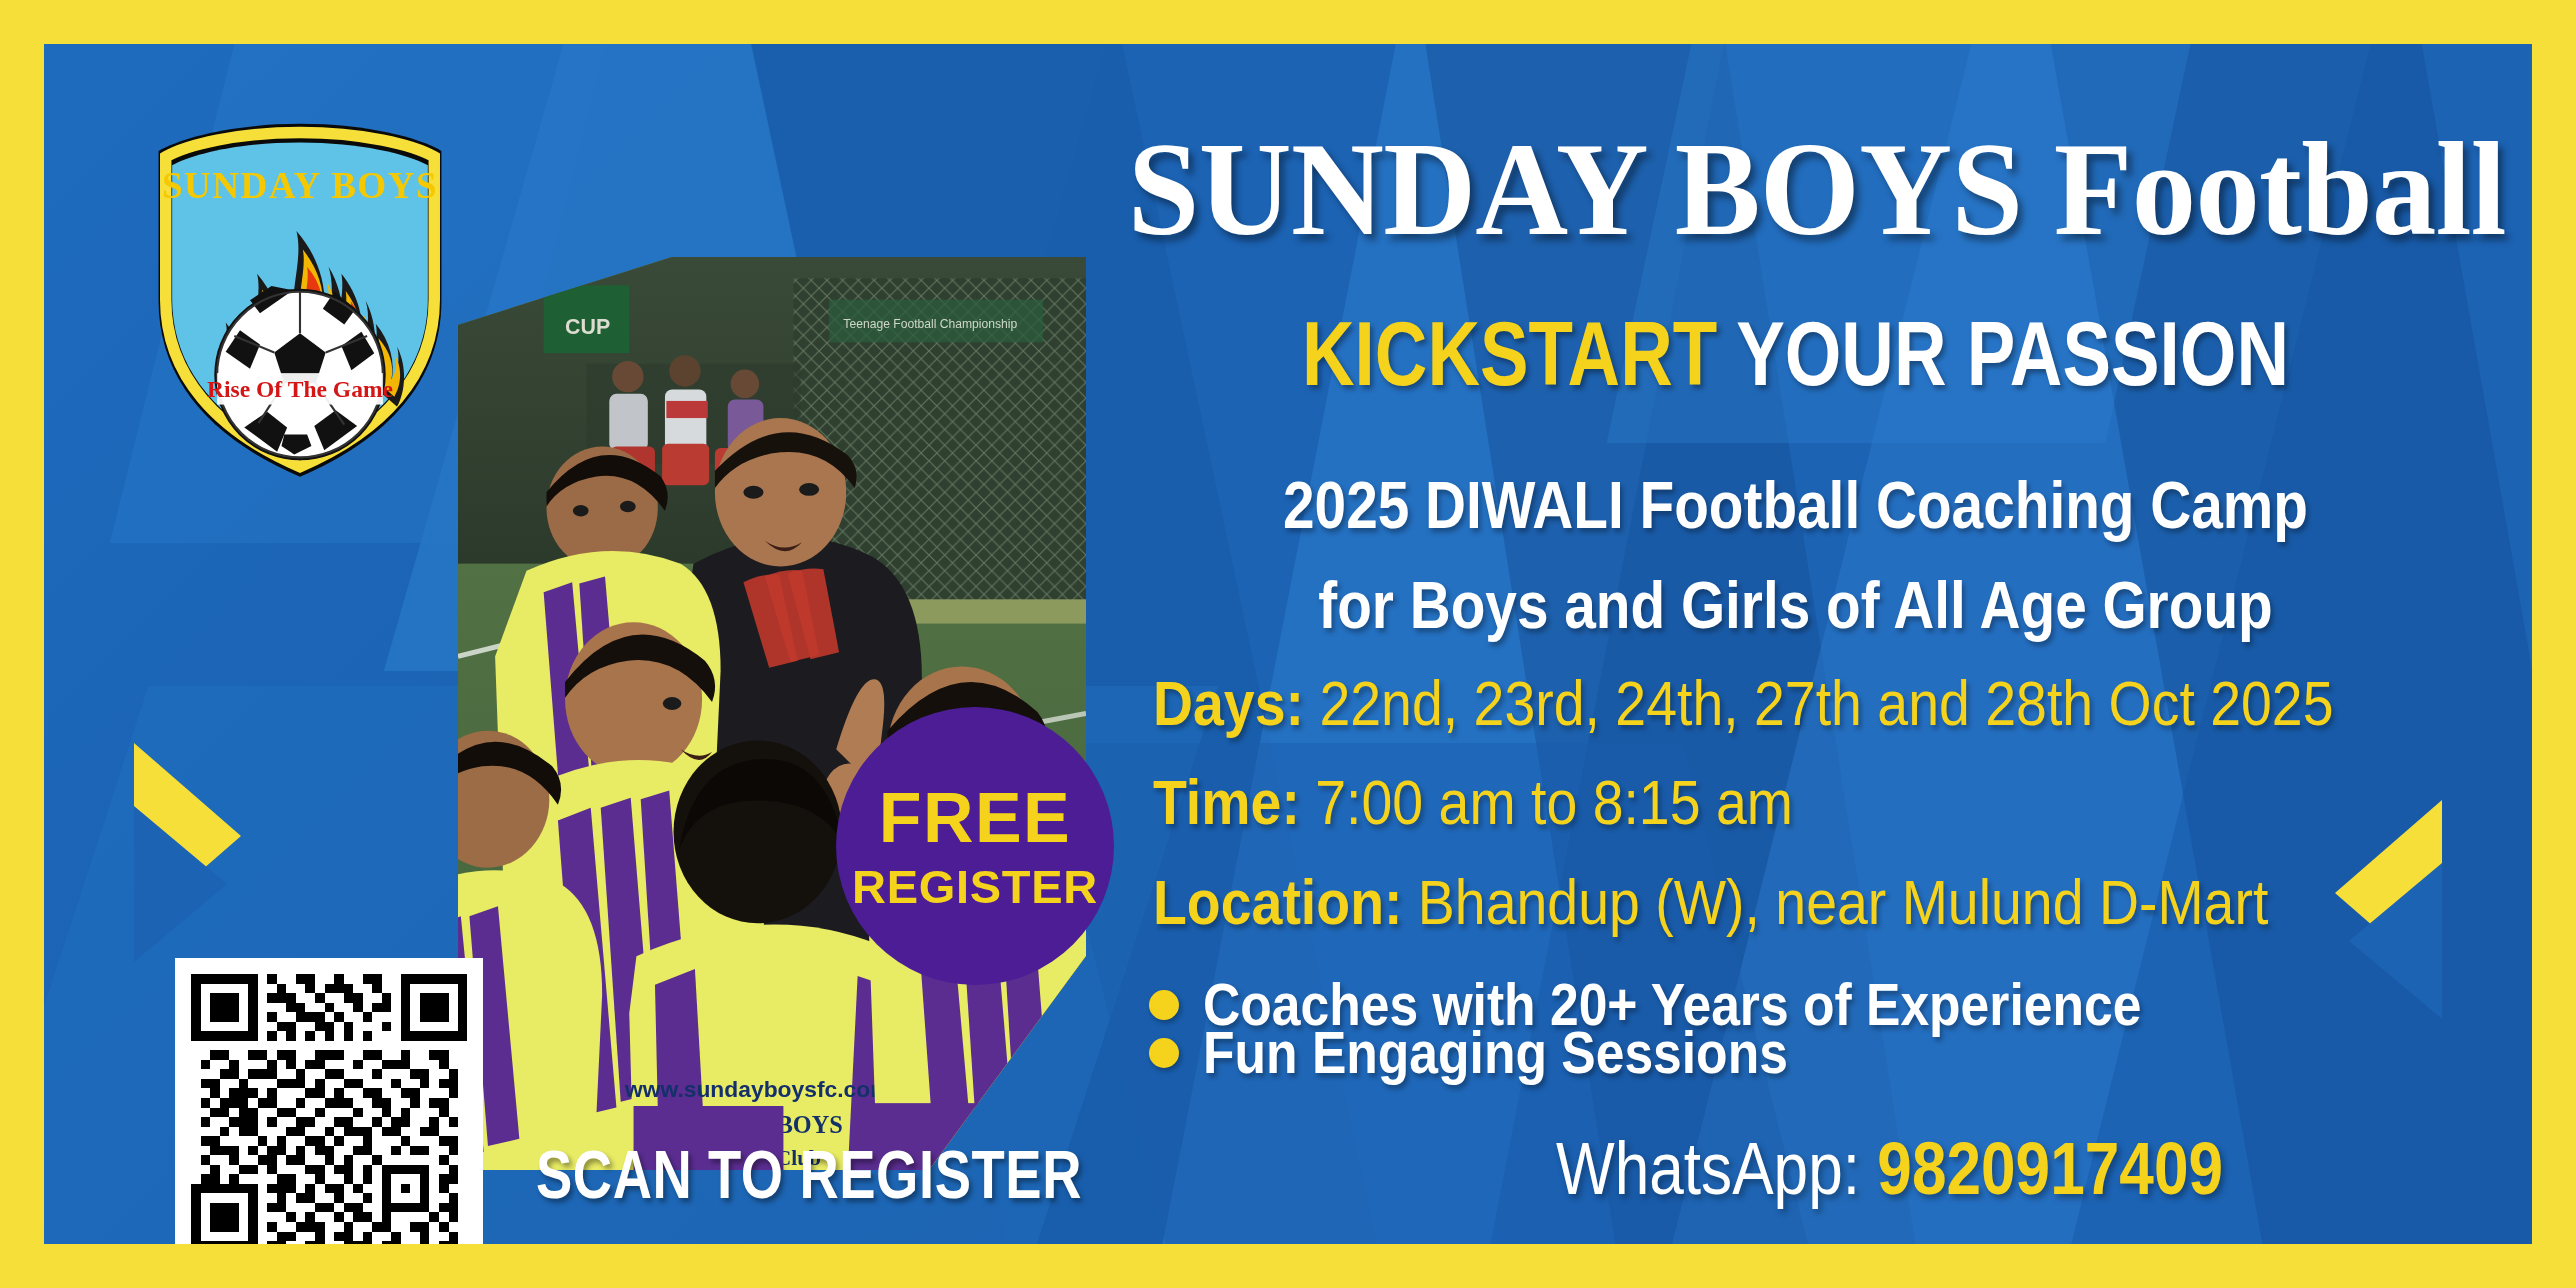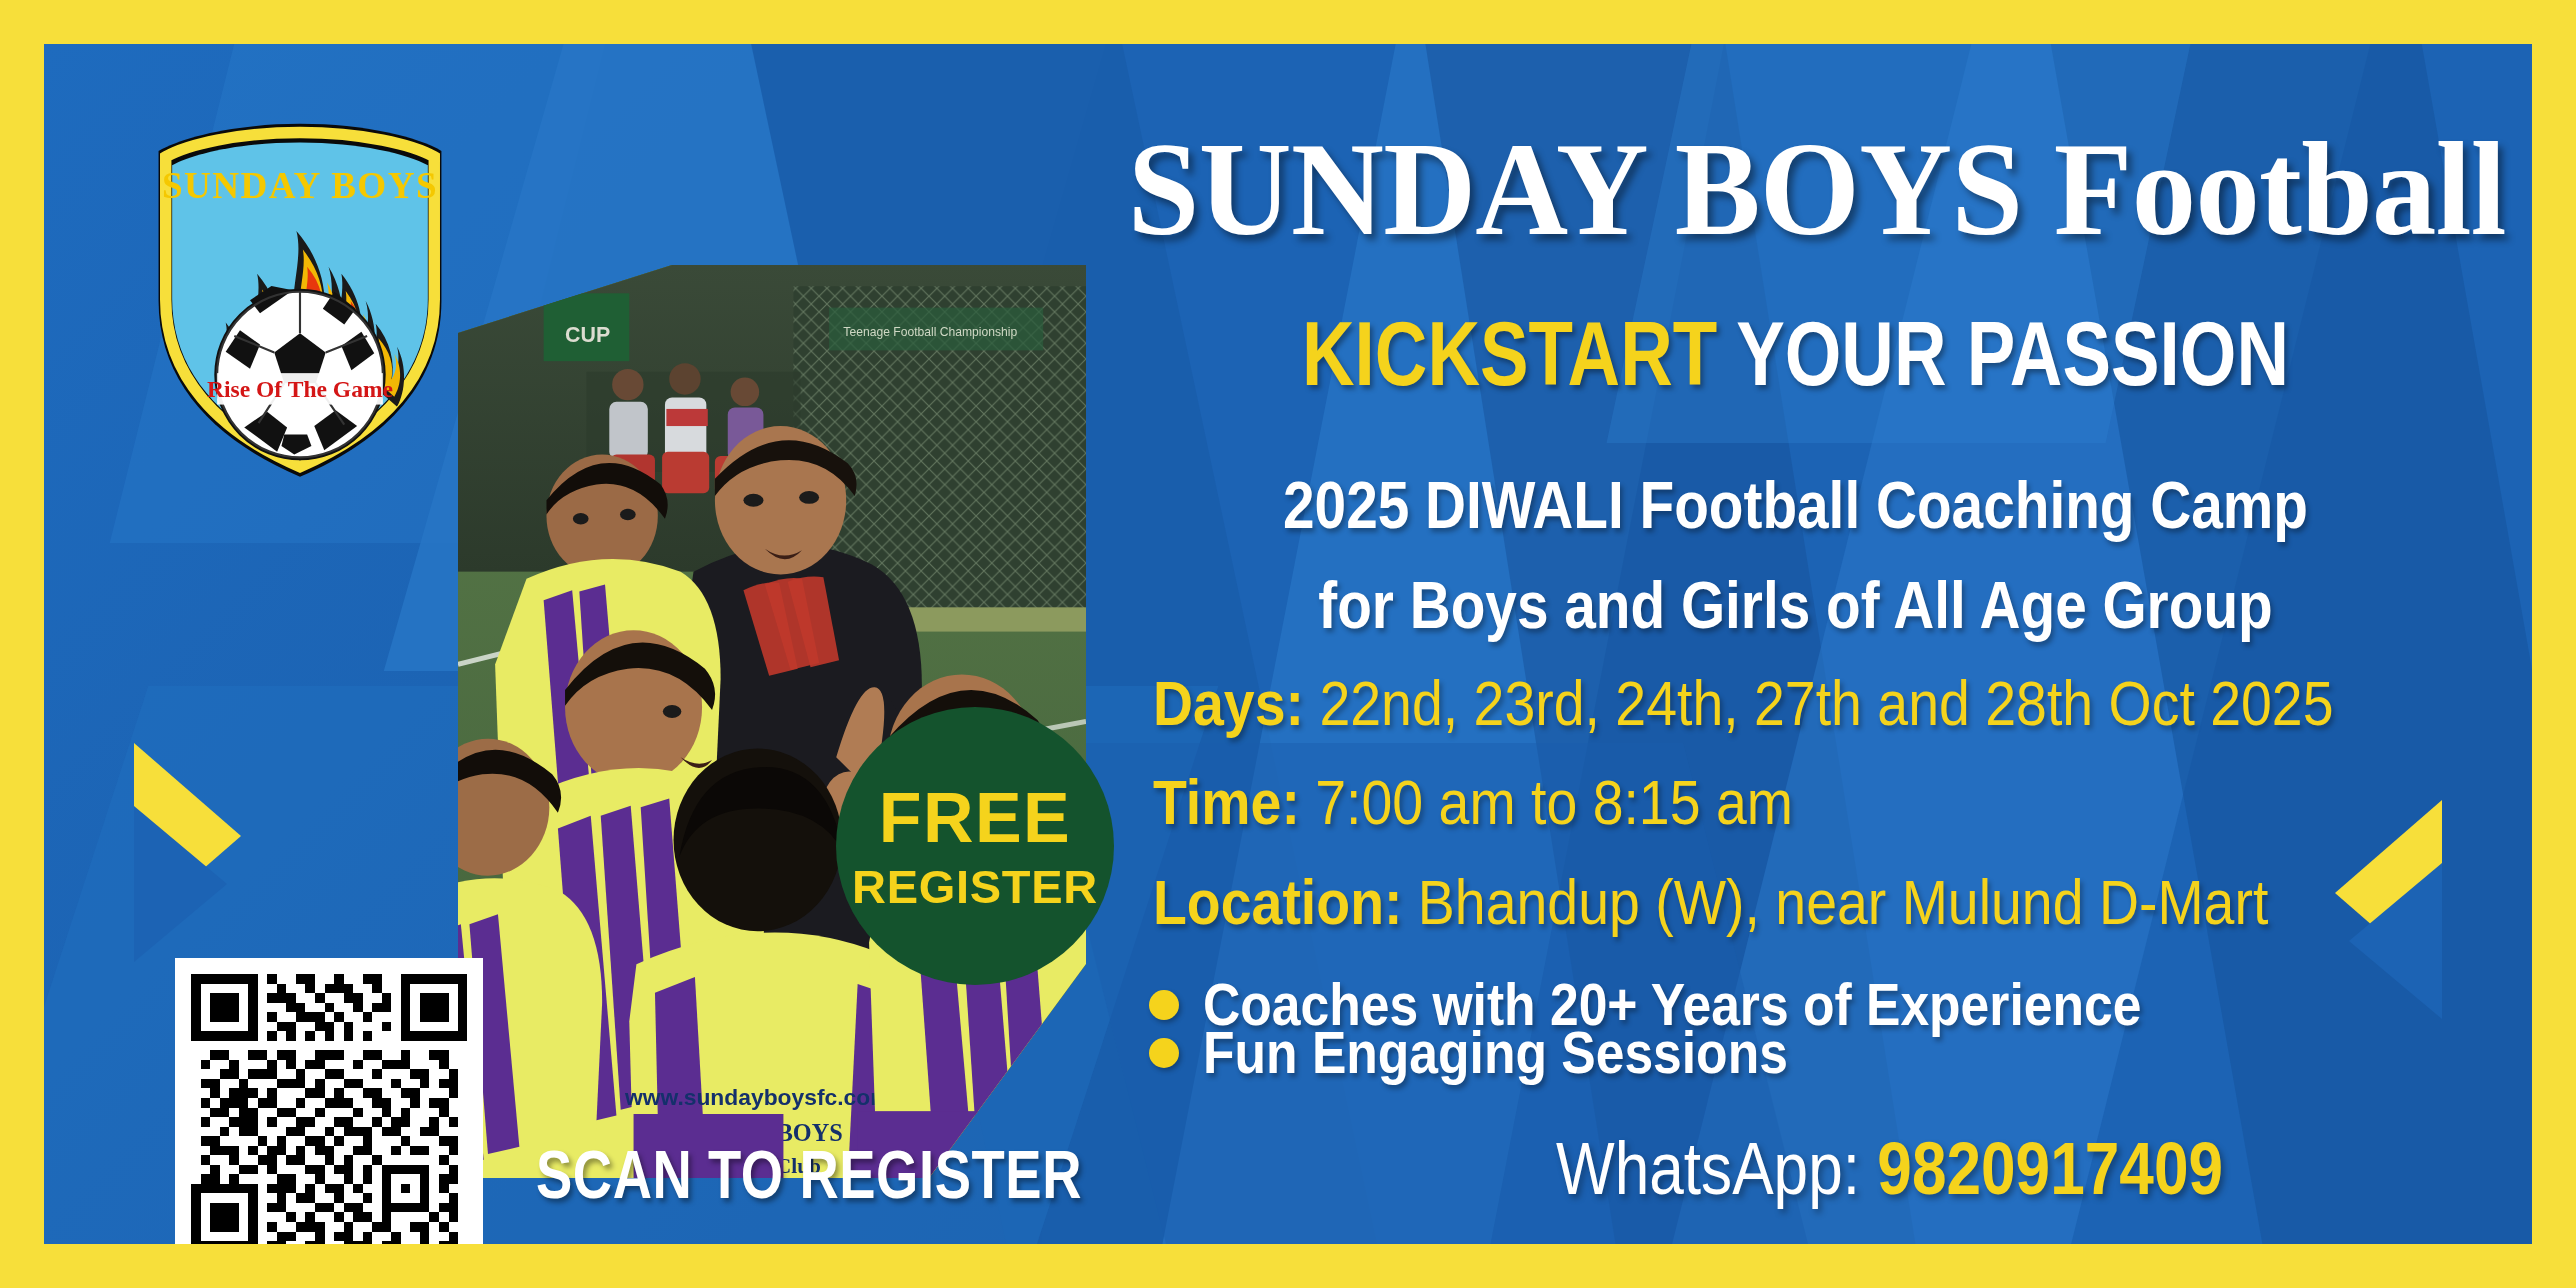--- a/index.html
+++ b/index.html
@@ -74,32 +74,32 @@
     border-top:78px solid transparent;
     border-bottom:78px solid transparent;
     border-right:93px solid #1C63B4;
   }
 
   
   .badge { position:absolute; left:106px; top:77px; width:300px; height:357px; }
 
   
   .photo {
-    position:absolute; left:414px; top:221px; width:628px; height:913px;
+    position:absolute; left:414px; top:213px; width:628px; height:913px;
     clip-path: polygon(0 68px, 214px 0, 628px 0, 628px 699px, 471px 913px, 0 913px);
     overflow:hidden;
     background:#3d5a3a;
   }
   .photo svg { display:block; width:100%; height:100%; }
 
   
   .free-circle {
     position:absolute; left:792px; top:663px;
     width:278px; height:278px; border-radius:50%;
-    background:#14532d;
+    background:#4c1d95;
     display:flex; flex-direction:column;
     align-items:center; justify-content:center;
     line-height:1;
     text-align:right;
   }
   .free-word { color:#F5D31C; font-weight:bold; font-size:70px; letter-spacing:1.4px; }
   .free-sub  { color:#F5D31C; font-weight:bold; font-size:47px; letter-spacing:0.7px; margin-top:10px; }
 
   
   .qr-wrap {

